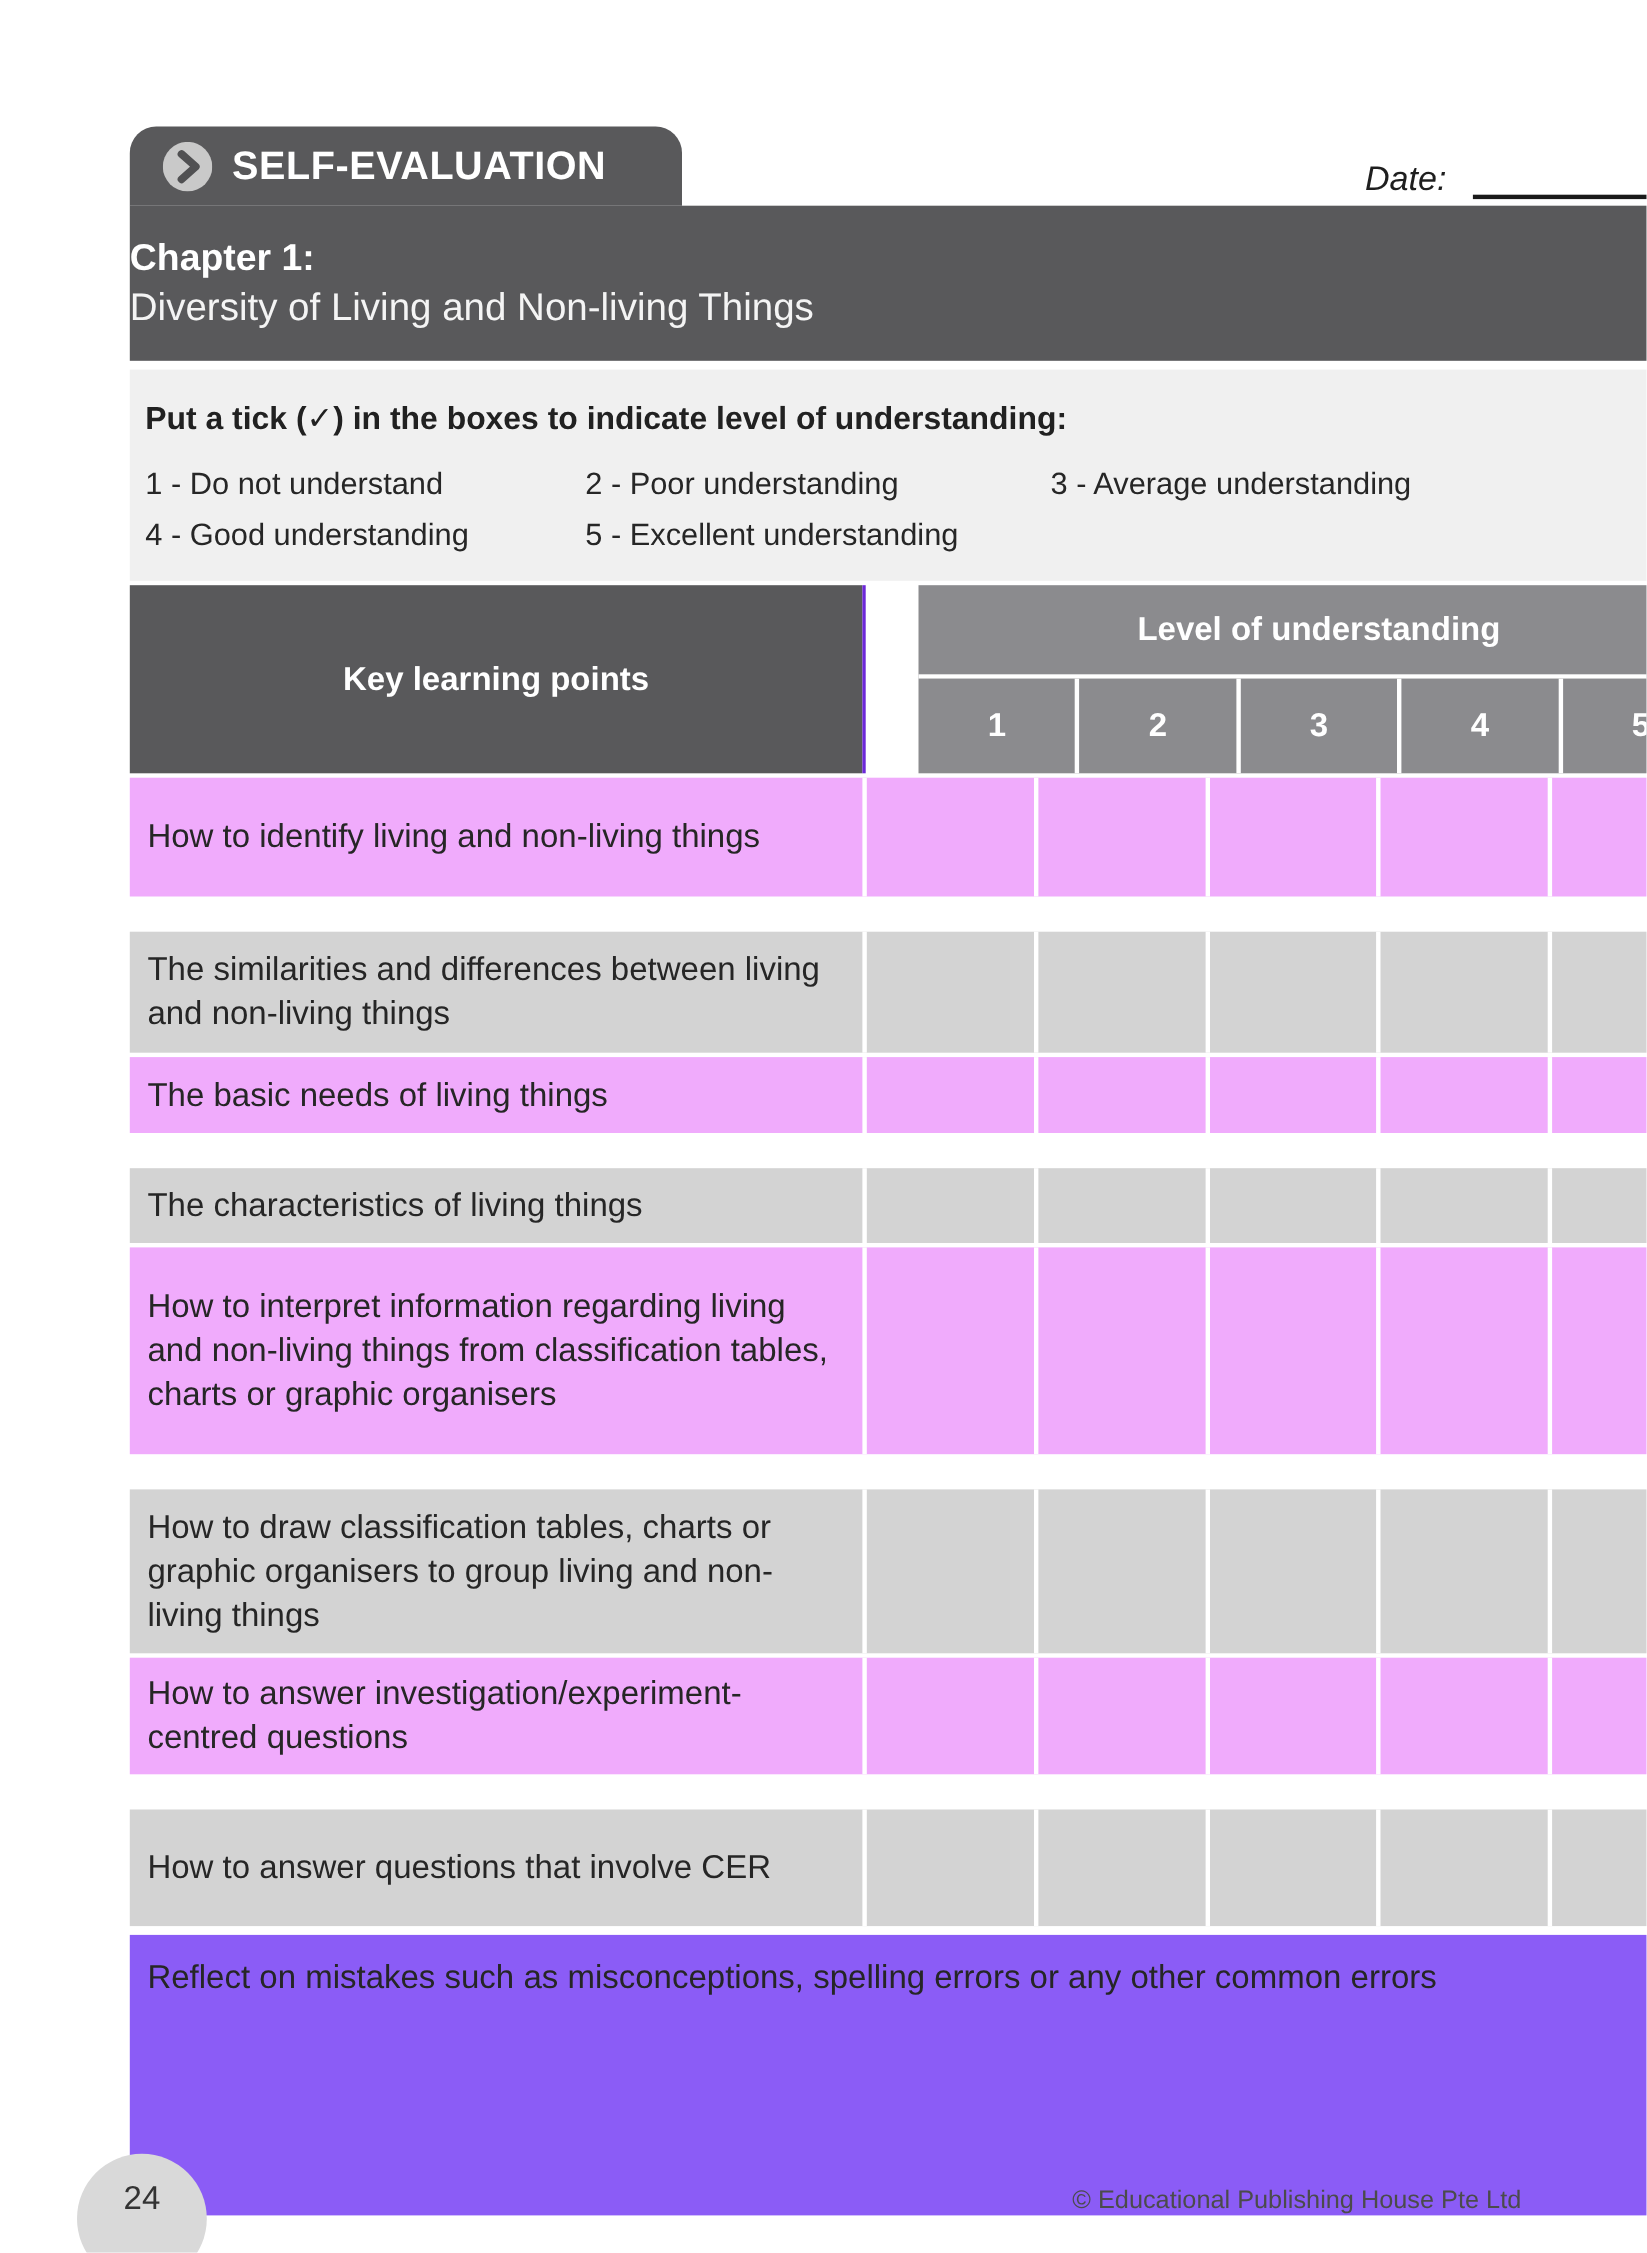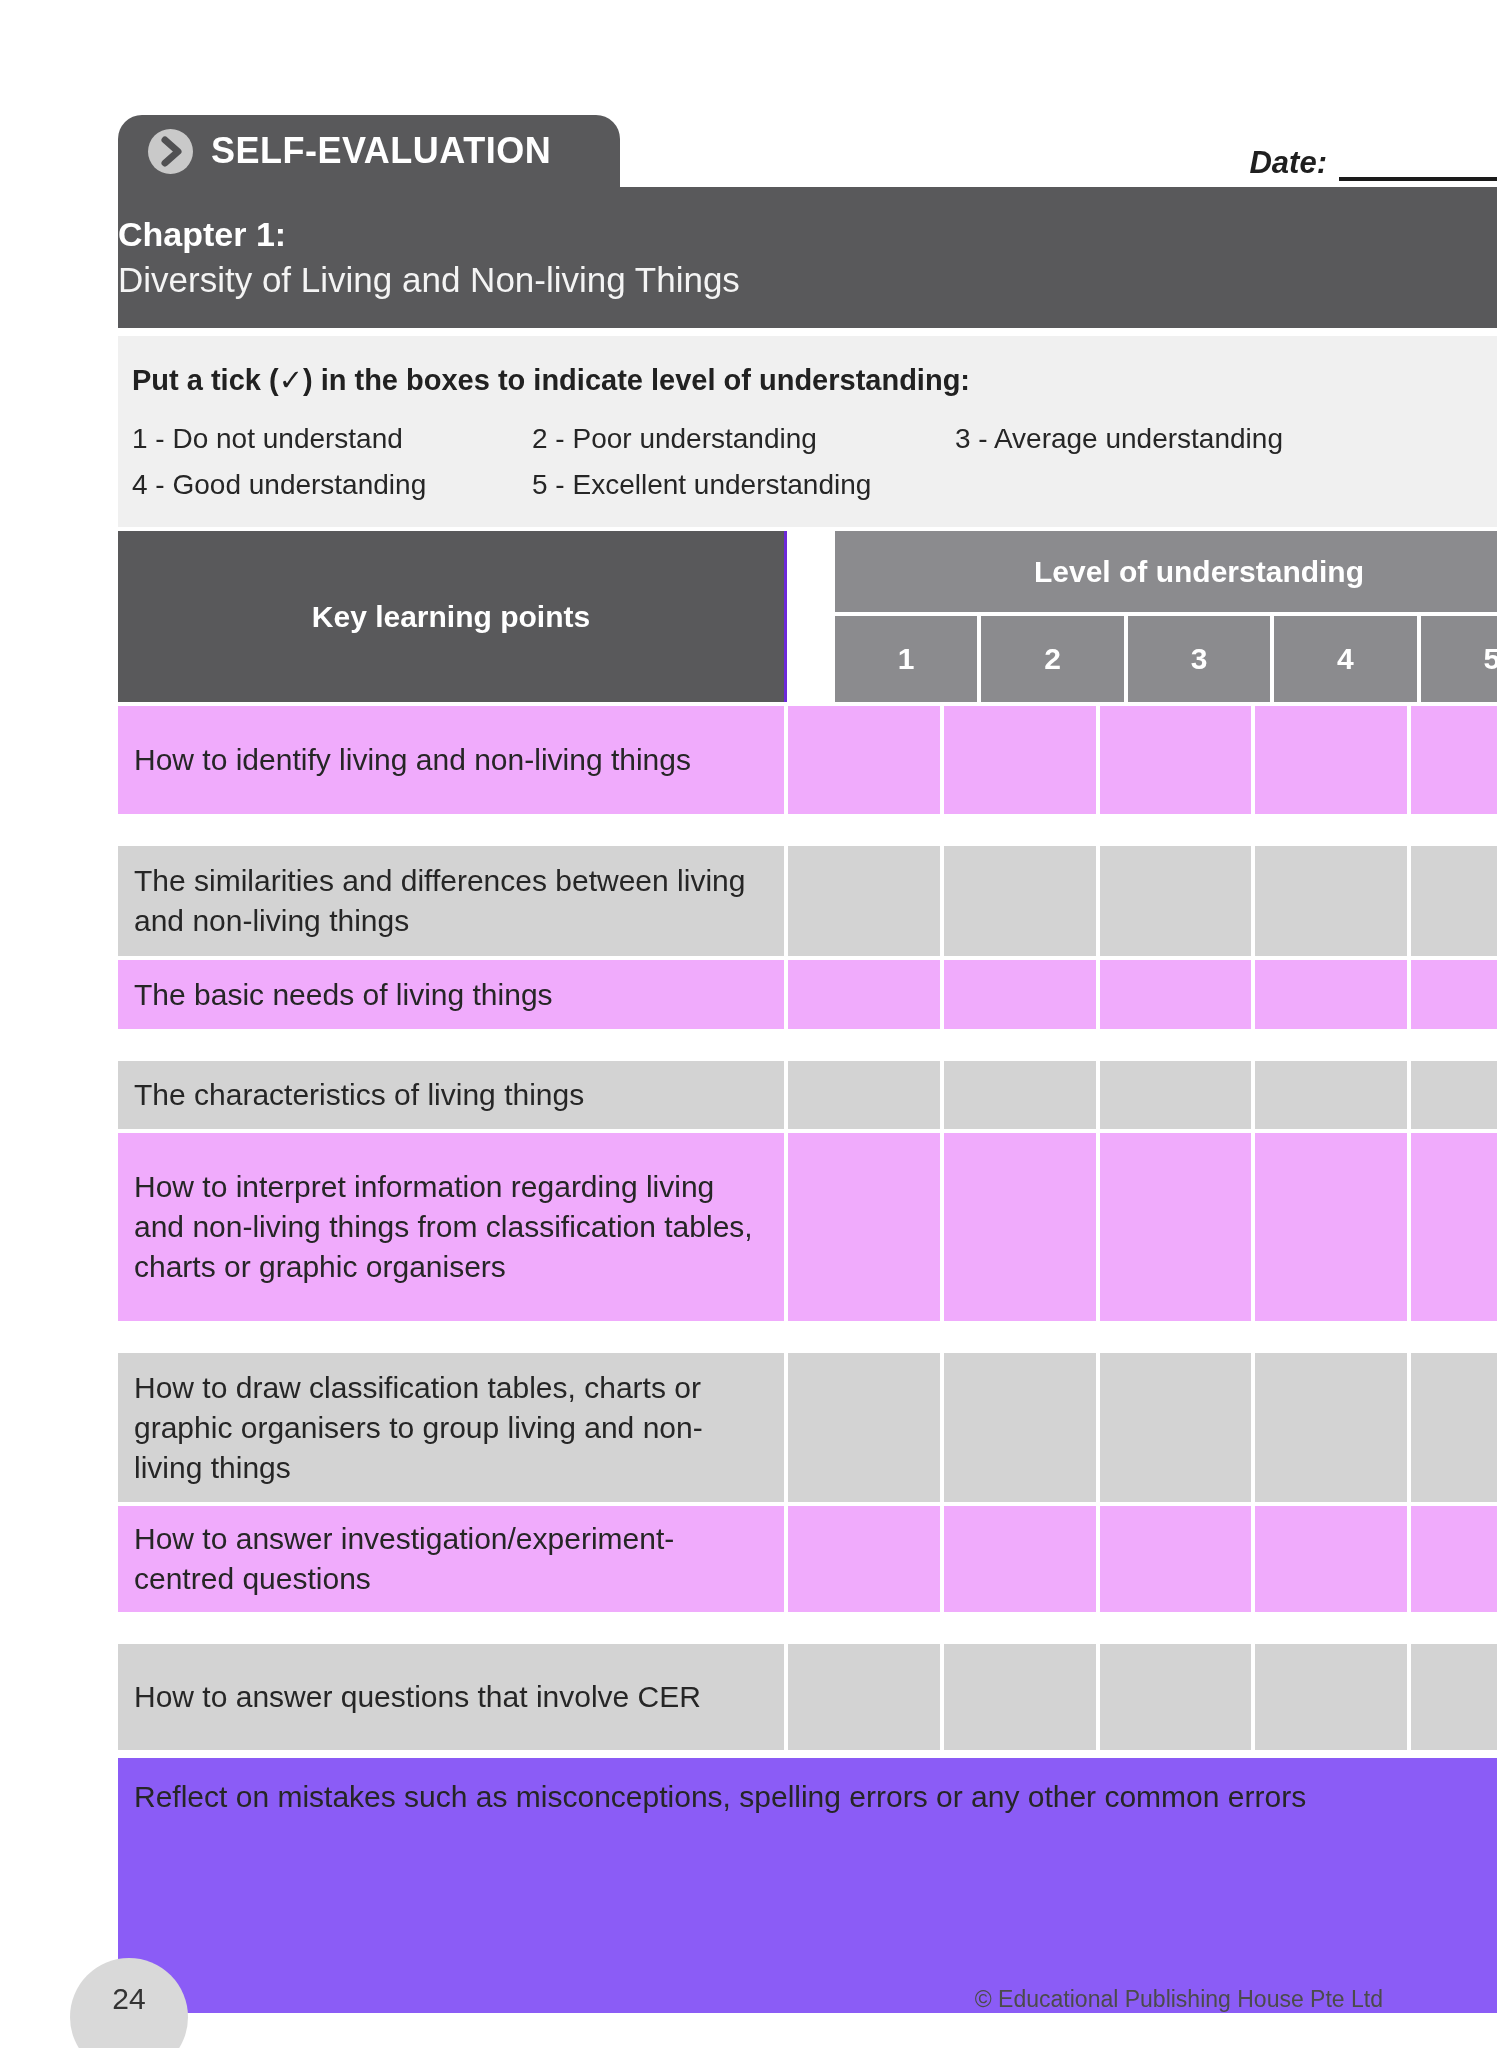--- a/index.html
+++ b/index.html
@@ -16,21 +16,21 @@
   .badge {
     position: absolute; left: 0; top: 0; width: 502px; height: 72px;
     background: #59595b; border-radius: 24px 24px 0 0;
     display: flex; align-items: center; padding-left: 30px; box-sizing: border-box;
   }
   .badge-circle { width: 45px; height: 45px; margin-right: 18px; flex: none; display: block; }
   .badge-label {
     color: #ffffff; font-weight: 700; font-size: 36px; letter-spacing: 0.5px;
   }
   .date-area { position: absolute; right: 0; top: 26px; display: flex; align-items: flex-end; }
-  .date-label { font-style: italic; font-weight: 700; font-size: 31px; color: #1f1f1f; margin-right: 12px; }
+  .date-label { font-style: italic; font-weight: 400; font-size: 31px; color: #1f1f1f; margin-right: 24px; }
   .date-line { display: inline-block; width: 224px; height: 36px; border-bottom: 4px solid #1a1a1a; }
 
   
   .banner {
     height: 141px; background: #59595b; box-sizing: border-box;
     display: flex; flex-direction: column; justify-content: center;
     gap: 5px;
   }
   .banner-chapter { color: #ffffff; font-weight: 700; font-size: 34px; line-height: 40px; }
   .banner-title  { color: #f4f4f4; font-weight: 400; font-size: 35px; line-height: 42px; }

